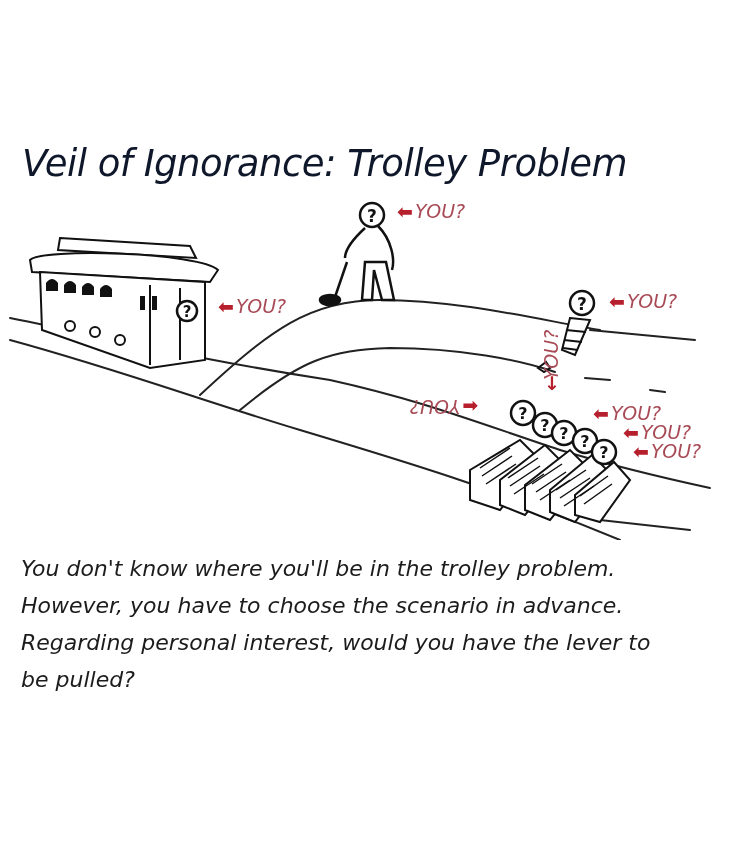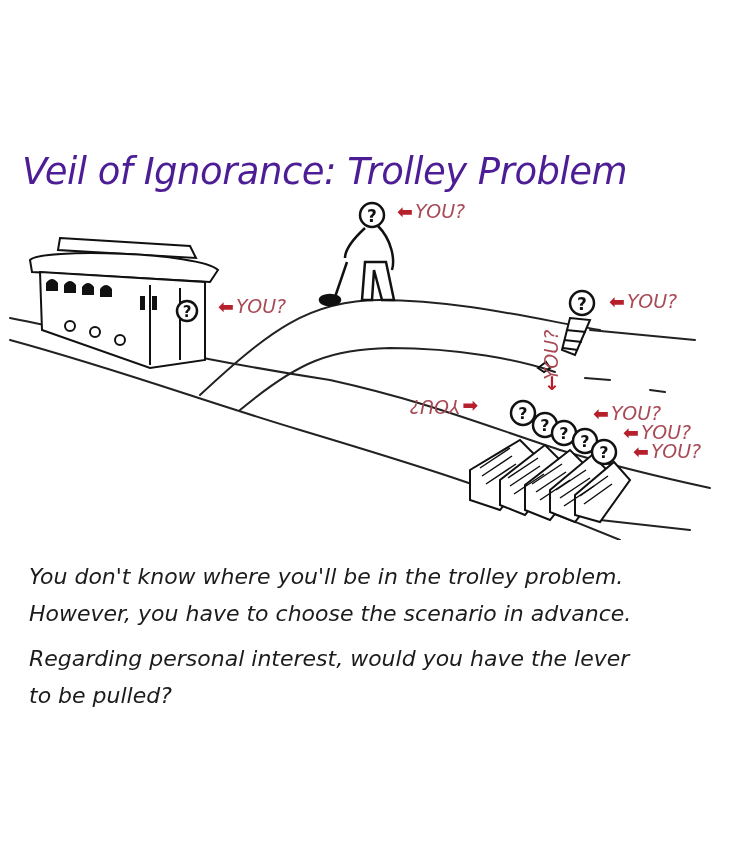--- a/index.html
+++ b/index.html
@@ -1,24 +1,24 @@
 <!DOCTYPE html>
 <html><head>
   <meta charset="utf-8">
   <style>
     html, body { margin:0; padding:0; background:#ffffff; }
     body { width:750px; height:848px; position:relative; overflow:hidden; font-family:"DejaVu Sans", sans-serif; }
-    .title { position:absolute; left:22px; top:150px; font-size:37px; font-style:italic; color:#4c1d95; letter-spacing:-0.5px; white-space:nowrap; font-family:"DejaVu Sans", sans-serif; }
+    .title { position:absolute; left:22px; top:142px; font-size:37px; font-style:italic; color:#0f172a; letter-spacing:-0.5px; white-space:nowrap; font-family:"DejaVu Sans", sans-serif; }
     .scene { position:absolute; left:0; top:190px; width:750px; height:350px; }
     .lbl { position:absolute; font-style:italic; color:#a84a55; font-size:19px; white-space:nowrap; font-family:"DejaVu Sans", sans-serif; }
     .lbl .arrow { color:#b5202c; font-style:normal; font-weight:bold; margin-right:2px; }
     .lbl.flip { transform:rotate(180deg); }
     .lbl.vert { transform:rotate(-90deg); transform-origin:left top; }
     .caption { position:absolute; left:21px; top:550px; width:640px; font-size:22px; font-style:italic; color:#1c1c1c; line-height:37px; font-family:"DejaVu Sans", sans-serif; }
-    .caption p { margin:8px; }
+    .caption p { margin:0; }
   </style>
 </head>
 <body>
 
 <div class="title">Veil of Ignorance: Trolley Problem</div>
 
 <div class="scene">
   <svg width="750" height="350" viewBox="0 190 750 350" style="position:absolute;left:0;top:0;">
     <g fill="none" stroke="#222" stroke-width="2" stroke-linecap="round">
 

